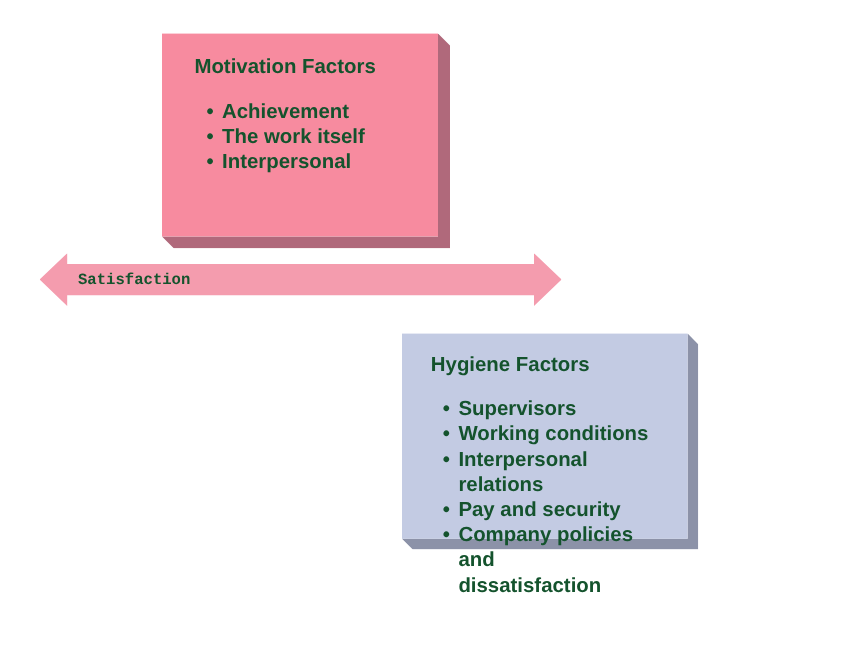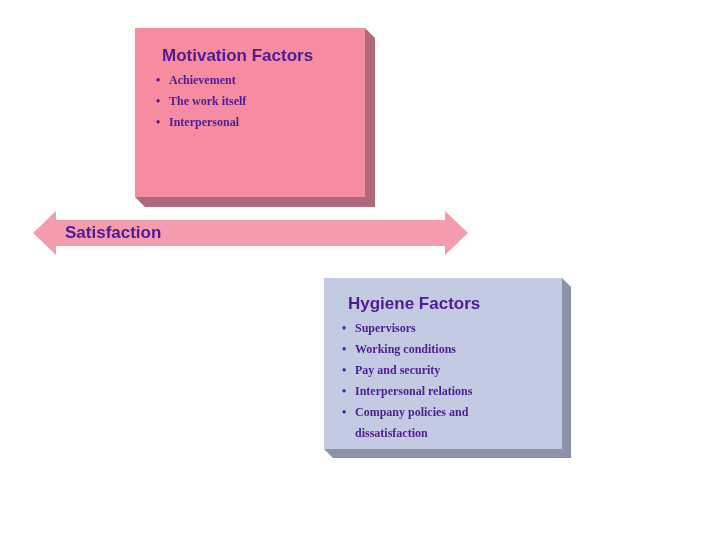--- a/index.html
+++ b/index.html
@@ -7,21 +7,21 @@
     font-family: "Liberation Sans", sans-serif;
     background: #ffffff;
   }
   .canvas {
     position: relative;
     width: 720px;
     height: 540px;
     background: var(--background, #ffffff);
     overflow: hidden;
     font-weight: bold;
-    color: #4c1d95;
+    color: #14532d;
   }
 
   
   .box3d {
     position: absolute;
     box-sizing: border-box;
   }
   .box3d::before {
     content: "";
     position: absolute;
@@ -49,42 +49,41 @@
     left: 135px; top: 28px;
     width: 230px; height: 169px;
     --d: 10px;
     --shadow-fill: var(--motivation-shadow);
   }
   .box-motivation .face {
     background: var(--motivation-fill);
     padding: 17px 8px 0 21px;
   }
   .box-hygiene {
-    left: 324px; top: 278px;
+    left: 335px; top: 278px;
     width: 238px; height: 171px;
     --d: 9px;
     --shadow-fill: var(--hygiene-shadow);
   }
   .box-hygiene .face {
     background: var(--hygiene-fill);
     padding: 15px 6px 0 18px;
   }
 
   .box-title {
     font-size: 17px;
     line-height: 21px;
     margin: 0 0 4px 6px;
   }
   ul.factor-list {
     list-style: none;
-    margin: 0;
+    margin: 16px;
     padding: 0;
-    font-size: 12px;
+    font-size: 17px;
     line-height: 21px;
-    font-family: Liberation Serif, serif;
   }
   ul.factor-list li {
     position: relative;
     padding-left: 13px;
     white-space: pre-line;
   }
   ul.factor-list li::before {
     content: "\2022";
     position: absolute;
     left: 0;
@@ -118,22 +117,23 @@
     width: 459px; height: 48px;
     --head: 24px; --st: 10px; --sb: 38px;
     background: var(--dissatisfaction-fill);
   }
   .arrow-label {
     position: absolute;
     top: 0;
     height: 100%;
     display: flex;
     align-items: center;
-    font-size: 17px;
+    font-size: 13px;
     white-space: nowrap;
+    font-family: Liberation Mono, monospace;
   }
   .arrow-satisfaction .label-left   { left: 32px; }
   .arrow-satisfaction .label-right  { left: 277px; }
   .arrow-dissatisfaction .label-left  { left: 32px; }
   .arrow-dissatisfaction .label-right { left: 264px; }
 </style>
 </head>
 <body>
 
 <div class="canvas">
@@ -152,22 +152,22 @@
   <div class="dbl-arrow arrow-satisfaction">
     <span class="arrow-label label-left">Satisfaction</span>
   </div>
 
   <div class="box3d box-hygiene">
     <div class="face">
       <div class="box-title">Hygiene Factors</div>
       <ul class="factor-list">
         <li>Supervisors</li>
         <li>Working conditions</li>
+        <li>Interpersonal relations</li>
         <li>Pay and security</li>
-        <li>Interpersonal relations</li>
         <li>Company policies and
 dissatisfaction</li>
       </ul>
     </div>
   </div>
 
 
 </div>
 
 </body></html>

